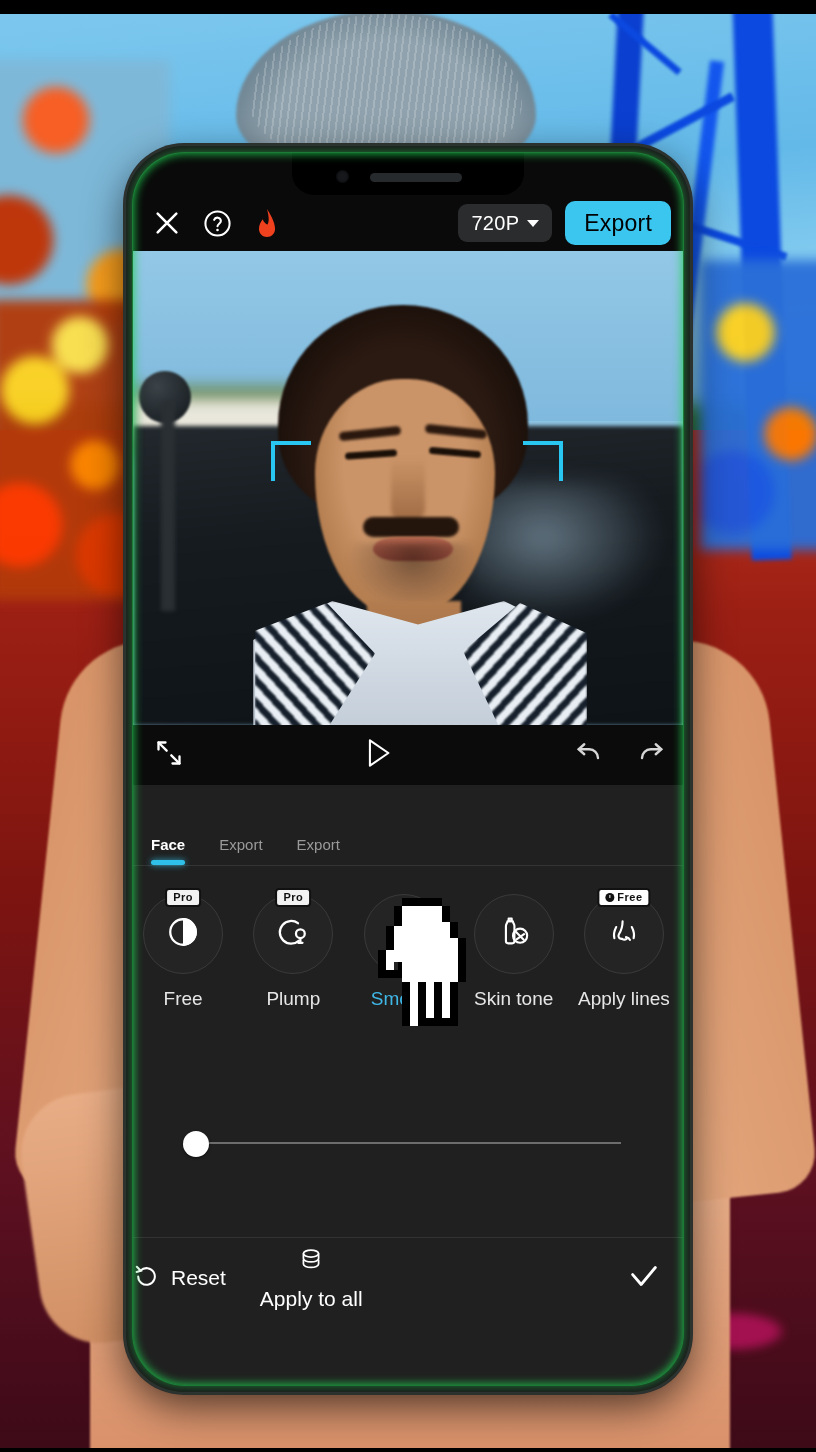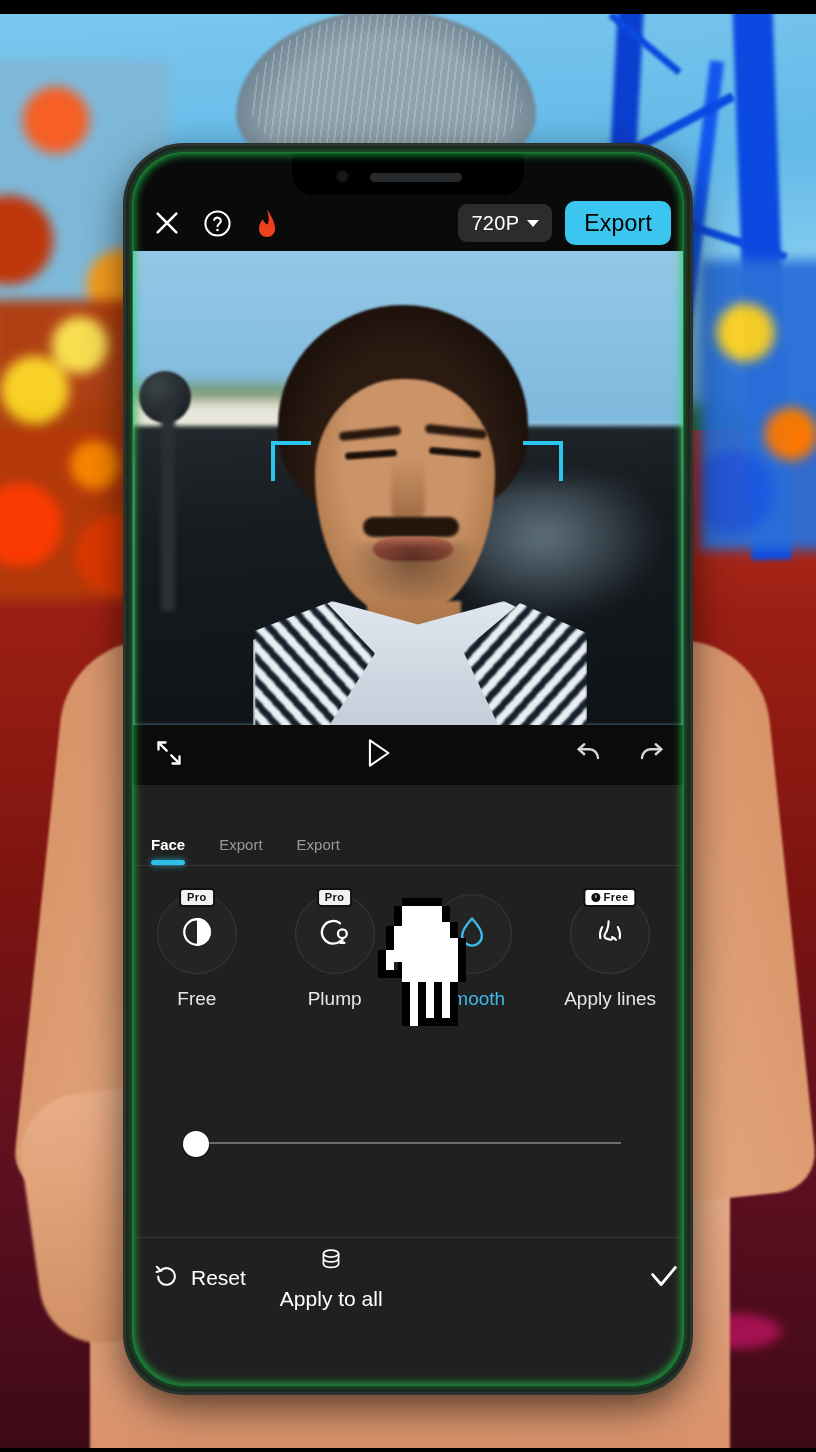--- a/index.html
+++ b/index.html
@@ -195,21 +195,21 @@
 
   
   .slider-wrap{position:absolute;left:0;top:338px;width:550px;height:40px;display:flex;align-items:center;}
   .slider-track{position:absolute;left:62px;top:19px;width:426px;height:2px;background:#6d6d6d;}
   .slider-knob{position:absolute;left:50px;top:8px;width:26px;height:26px;border-radius:50%;background:#fff;
      box-shadow:0 1px 3px rgba(0,0,0,.6);}
 
   
   .botdiv{position:absolute;left:0;top:452px;width:550px;height:1px;background:#333;}
   .botbar{position:absolute;left:0;top:453px;width:550px;height:80px;display:flex;align-items:center;
-     padding-left:20px;gap:18px;}
+     gap:18px;}
   .bb-item{display:flex;align-items:center;gap:11px;}
   .bb-txt{font-size:21px;color:#fff;}
   .bb-spacer{flex:1;}
   .bb-check{padding-right:22px;}
 
   
   .cursor{position:absolute;left:374px;top:896px;width:112px;height:130px;z-index:60;}
 </style>
 </head>
 <body>
@@ -394,20 +394,33 @@
           <div class="tool-circle">
             <span>
               <svg width="34" height="34" viewBox="0 0 24 24" fill="none" stroke="#3fb8e8" stroke-width="1.7" stroke-linejoin="round">
                 <path d="M12 2.5 C12 2.5 5 10.2 5 14.6 A7 7 0 0 0 19 14.6 C19 10.2 12 2.5 12 2.5Z"></path>
               </svg>
             </span>
           </div>
           <div class="tool-label">Smooth</div>
         </div>
 
+        <div class="tool">
+          <div class="tool-circle">
+            <span>
+              <svg width="34" height="34" viewBox="0 0 24 24" fill="none" stroke="#fff" stroke-width="1.5" stroke-linejoin="round">
+                <path d="M8.2 2.6h2.2v1.8h-2.2z"></path>
+                <path d="M7.4 4.4h3.8c0 1.4 1.1 1.7 1.1 3.4v10.6a1.6 1.6 0 0 1-1.6 1.6H7.9a1.6 1.6 0 0 1-1.6-1.6V7.8c0-1.7 1.1-2 1.1-3.4Z"></path>
+                <circle cx="16.3" cy="14.6" r="5"></circle>
+                <path d="M12.6 11.2 L19.2 17.8 M13.3 17.5 L19.6 13.1"></path>
+              </svg>
+            </span>
+          </div>
+          <div class="tool-label">Skin tone</div>
+        </div>
 
         <div class="tool">
           <div class="badge badge-free">
             <span class="badge-dot"></span>
             <span>Free</span>
           </div>
           <div class="tool-circle">
             <span>
               <svg width="34" height="34" viewBox="0 0 24 24" fill="none" stroke="#fff" stroke-width="1.5" stroke-linecap="round">
                 <path d="M11 4.5 C11 8 9.6 11.6 8.4 13.6 c-1 1.8 .4 3.5 2.2 3.2"></path>

